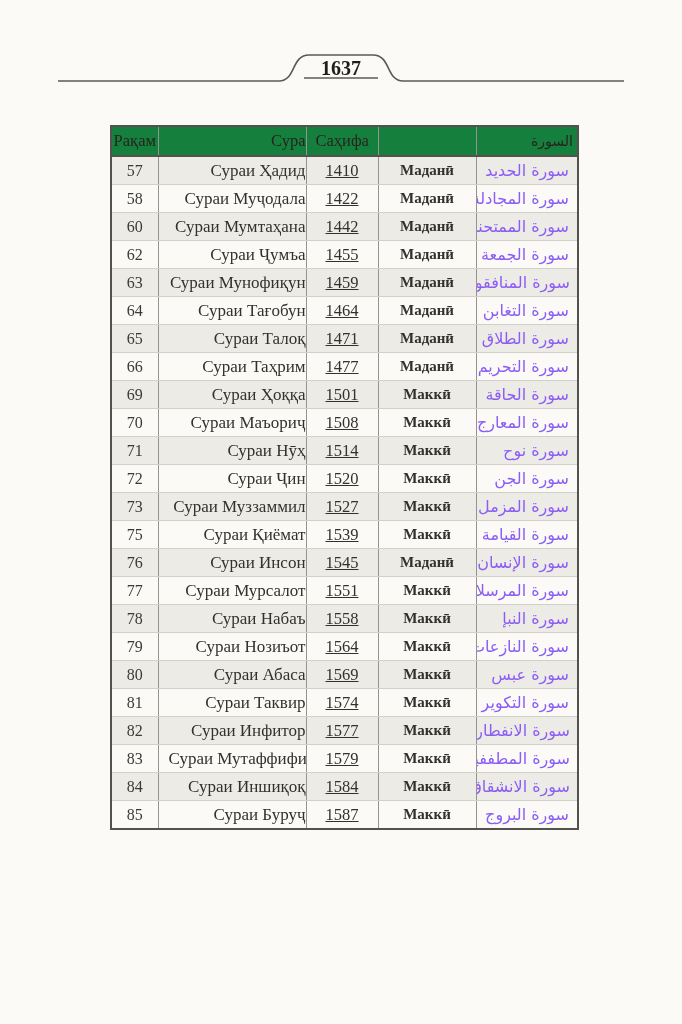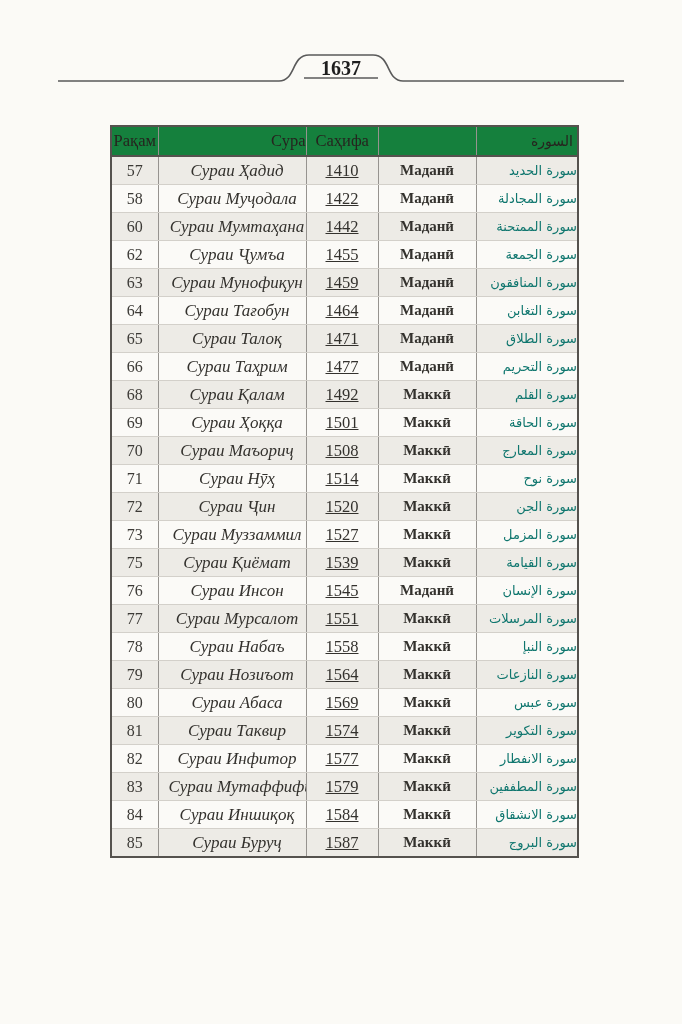--- a/index.html
+++ b/index.html
@@ -54,26 +54,26 @@
     border-left:1px solid #96938f;
     border-right:1px solid #96938f;
     border-top:1px solid #d3d0ca;
     border-bottom:1px solid #d3d0ca;
     white-space:nowrap;
     overflow:hidden;
   }
   table.index tbody tr:nth-child(odd)  td { background:#edebe6; }
   table.index tbody tr:nth-child(even) td { background:#fbfaf7; }
   table.index td:nth-child(1) { text-align:center; font-size:16px; color:#3c3a36; }
-  table.index td:nth-child(2) { text-align:center; padding-left:10px; font-size:17px;font-style:italic; }
+  table.index td:nth-child(2) { text-align:right; padding-left:10px; font-size:17px; }
   table.index td:nth-child(3) { text-align:center; font-size:16.5px;text-decoration:underline; }
   table.index td:nth-child(4) { text-align:center; font-size:15px;font-weight:bold; }
-  table.index td:nth-child(5) { text-align:right; 
+  table.index td:nth-child(5) { text-align:right; padding-right:8px;
                                 font-family:"DejaVu Sans", sans-serif;
-                                font-size:13px; color:#0f766e; }
+                                font-size:16px; color:#8b5cf6; }
 </style>
 </head>
 <body>
 
 <div class="sheet">
 
   <div class="ornament">
     <svg width="566" height="38" viewBox="0 0 566 38">
       <path d="M0,31 H221 C238,31 233,5 251,5 H315 C333,5 328,31 345,31 H566" fill="none" stroke="#5a5a5a" stroke-width="1.6"></path>
       <line x1="246" y1="28" x2="320" y2="28" stroke="#5a5a5a" stroke-width="1.6"></line>
@@ -149,27 +149,20 @@
           <td dir="rtl">سورة الطلاق</td>
         </tr>
         <tr>
           <td>66</td>
           <td>Сураи Таҳрим</td>
           <td>1477</td>
           <td>Маданӣ</td>
           <td dir="rtl">سورة التحريم</td>
         </tr>
         <tr>
-          <td>68</td>
-          <td>Сураи Қалам</td>
-          <td>1492</td>
-          <td>Маккӣ</td>
-          <td dir="rtl">سورة القلم</td>
-        </tr>
-        <tr>
           <td>69</td>
           <td>Сураи Ҳоққа</td>
           <td>1501</td>
           <td>Маккӣ</td>
           <td dir="rtl">سورة الحاقة</td>
         </tr>
         <tr>
           <td>70</td>
           <td>Сураи Маъориҷ</td>
           <td>1508</td>

